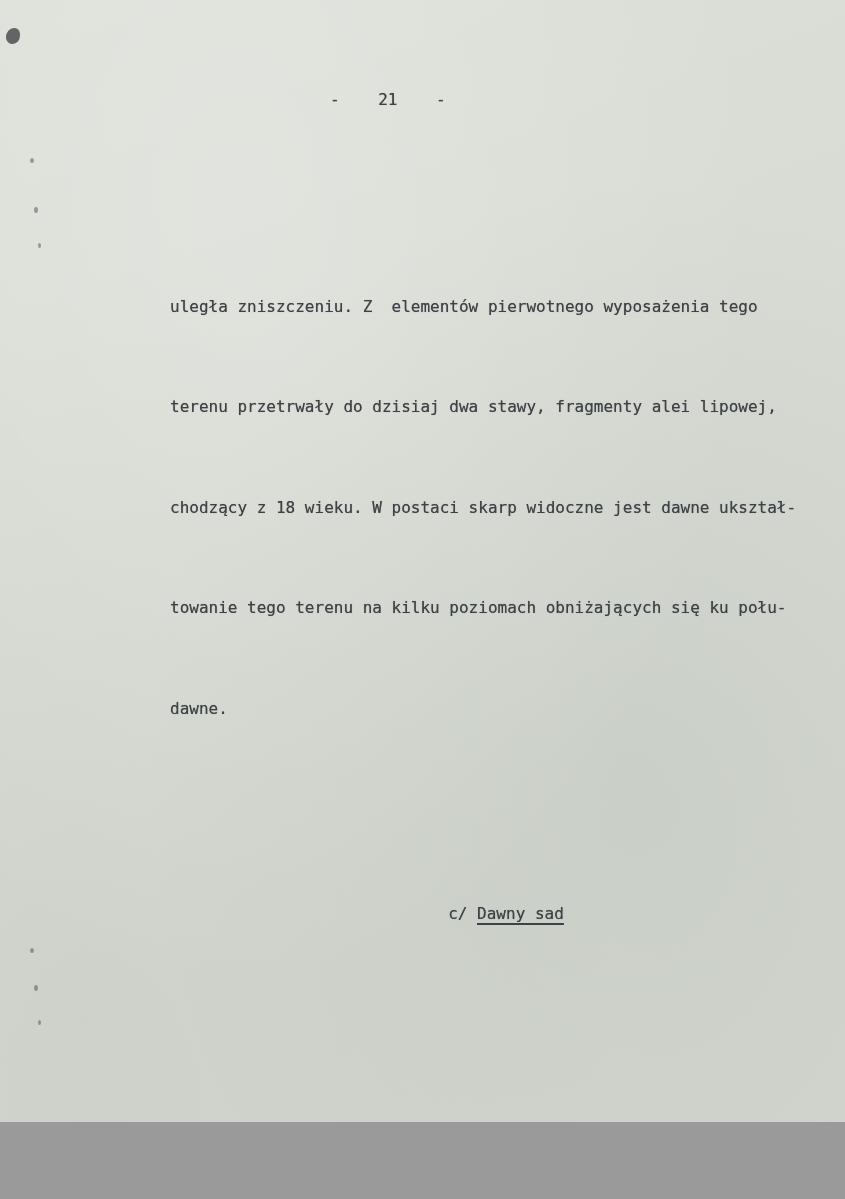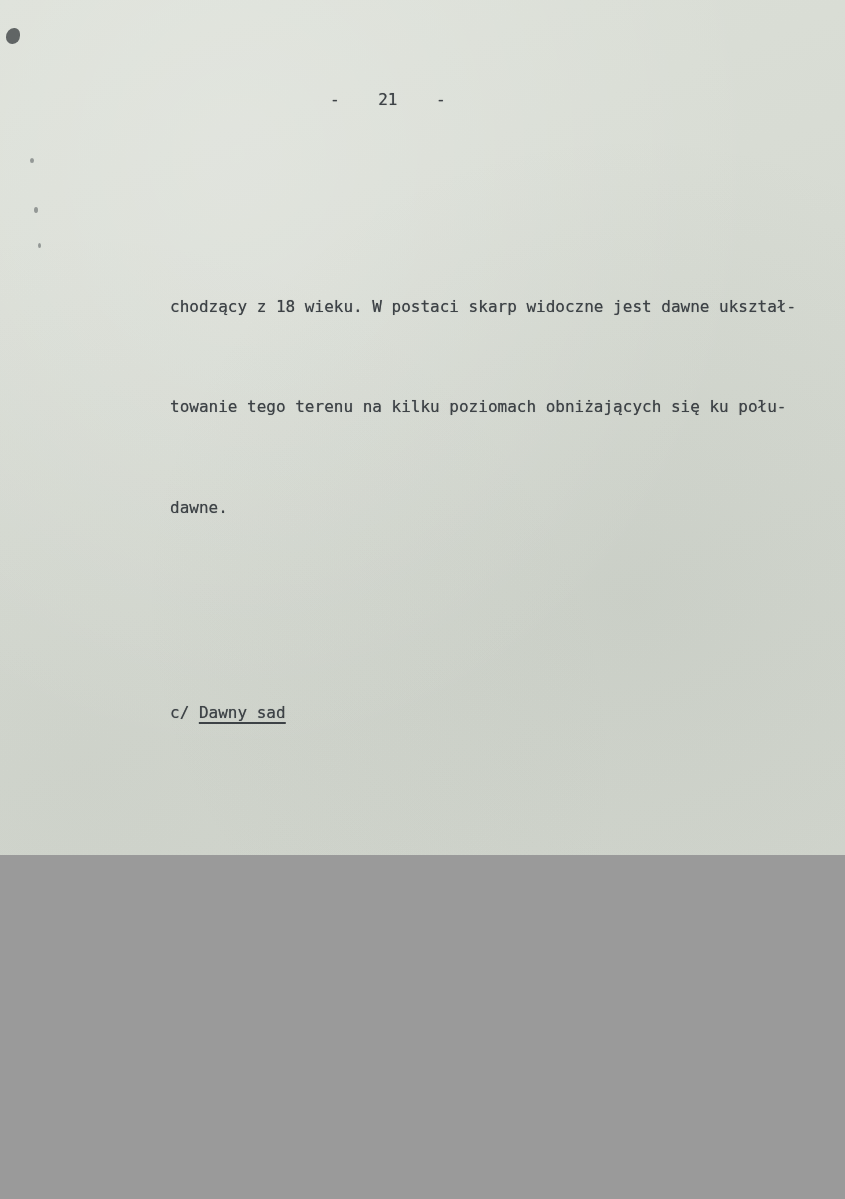--- a/index.html
+++ b/index.html
@@ -1,20 +1,20 @@
 <!DOCTYPE html>
 <html><head>
 <meta charset="utf-8">
 <style>
   html, body { margin: 0; padding: 0; background: #9a9a9a; }
 
   .page {
     position: relative;
     width: 845px;
-    height: 855px;
+    height: 1122px;
     overflow: hidden;
     background-color: #d8dcd4;
     background-image:
       radial-gradient(ellipse at 28% 18%, rgba(255,255,255,0.20), transparent 62%),
       radial-gradient(ellipse at 75% 70%, rgba(110,122,112,0.10), transparent 55%),
       radial-gradient(ellipse at 10% 90%, rgba(120,130,120,0.08), transparent 50%),
       linear-gradient(160deg, #dce0d8 0%, #d7dbd3 45%, #d2d6ce 100%);
     font-family: "DejaVu Sans Mono", "Liberation Mono", monospace;
   }
 
@@ -35,21 +35,21 @@
     width: 672px;
     font-size: 16px;
     line-height: 33.5px;
     color: #3d4246;
     white-space: pre;
     text-shadow: 0 0 0.7px rgba(55,60,65,0.65);
   }
 
   .line { min-height: 33.5px; }
 
-  .heading { white-space: pre; }
+  .heading { white-space: pre; text-align: center; }
   .heading .u {
     text-decoration: underline;
     text-decoration-thickness: 1.5px;
     text-underline-offset: 4px;
   }
 
   .mt-4  { margin-top: 4px; }
   .mt-15 { margin-top: 15px; }
 
   
@@ -78,20 +78,22 @@
   <div class="fleck f3"></div>
   <div class="fleck f4"></div>
   <div class="fleck f5"></div>
   <div class="fleck f6"></div>
 
   <div class="page-number">-    21    -</div>
 
   <div class="body-text">
 
     <div class="para">
+      <div class="line">uległa zniszczeniu. Z  elementów pierwotnego wyposażenia tego</div>
+      <div class="line">terenu przetrwały do dzisiaj dwa stawy, fragmenty alei lipowej,</div>
       <div class="line">chodzący z 18 wieku. W postaci skarp widoczne jest dawne ukształ-</div>
       <div class="line">towanie tego terenu na kilku poziomach obniżających się ku połu-</div>
       <div class="line">dawne.</div>
     </div>
 
     <div class="heading line mt-4"><span>c/ </span><span class="u">Dawny sad</span></div>
 
     <div class="para mt-15">
       
       

